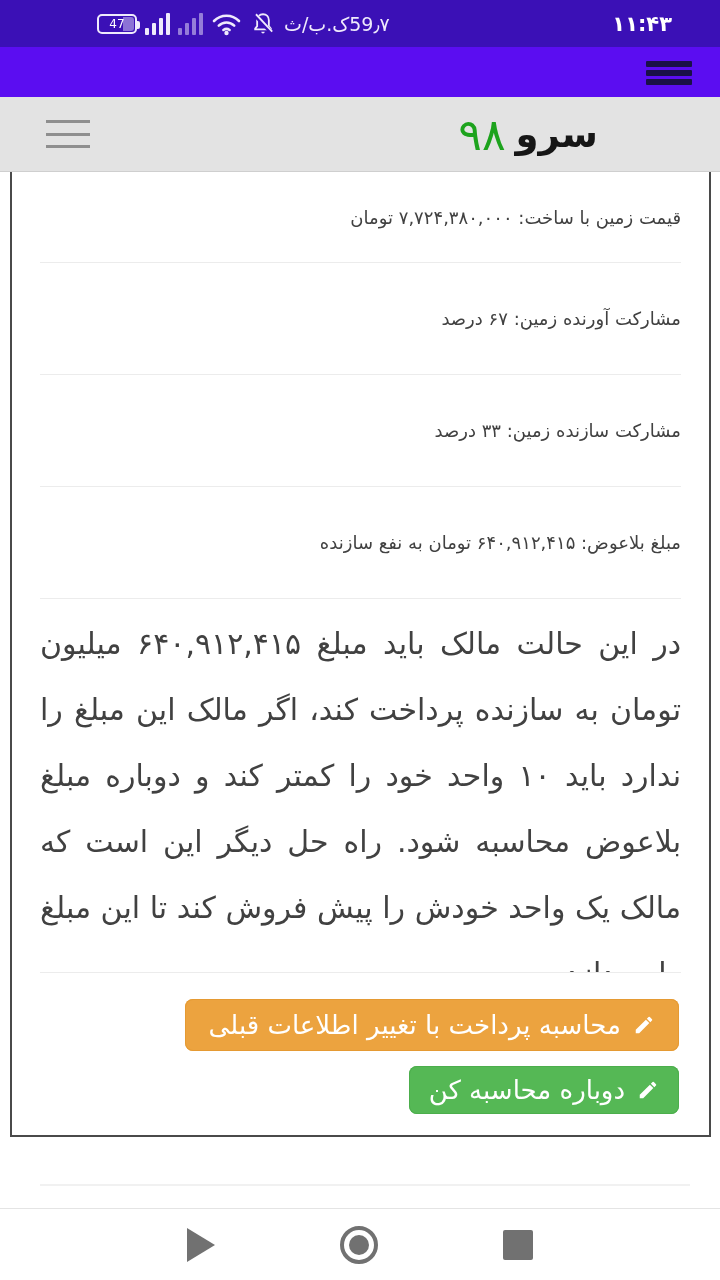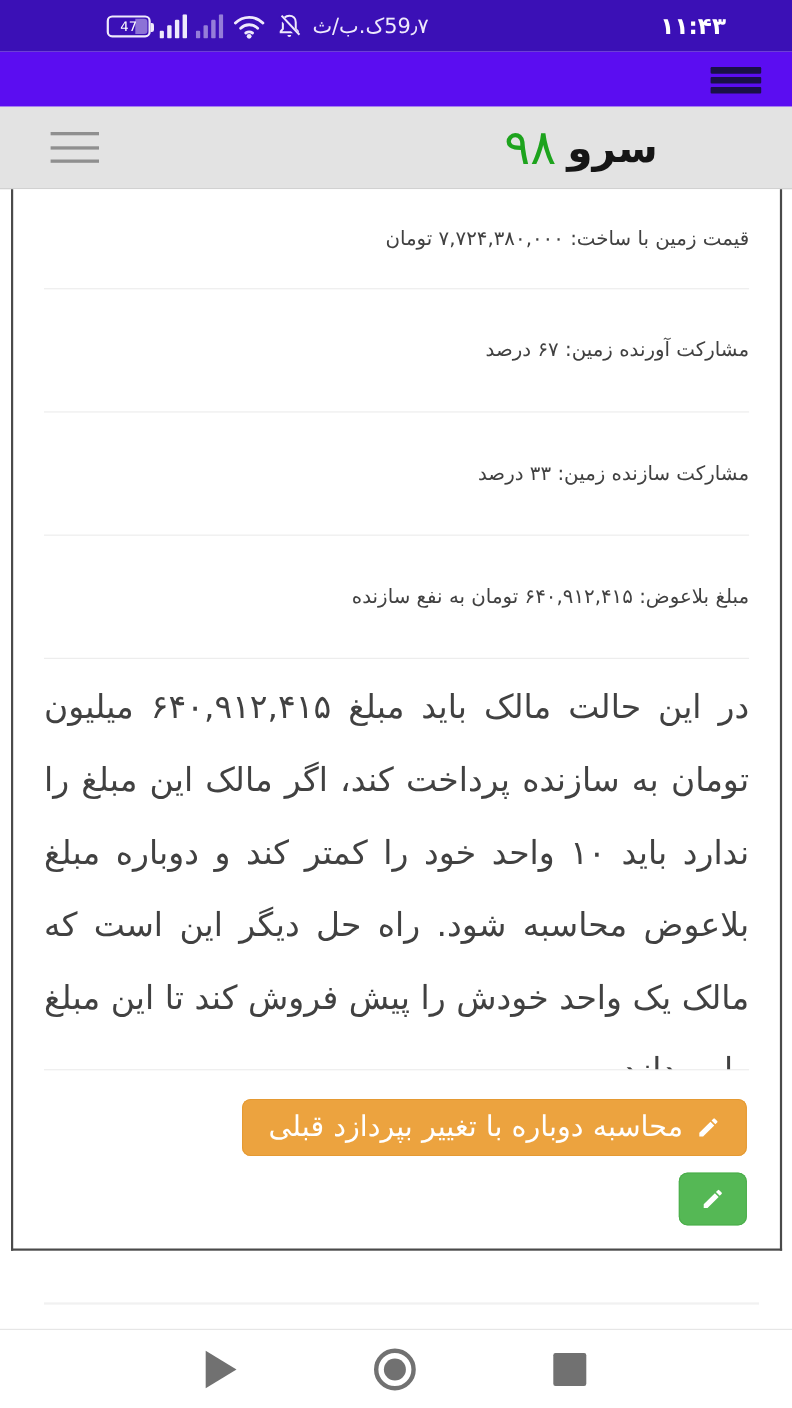--- a/index.html
+++ b/index.html
@@ -12,21 +12,21 @@
                 background:#3b10b6; display:flex; align-items:center; }
   .sb-left { display:flex; align-items:center; gap:8px; margin-left:97px; }
   .battery { position:relative; width:40px; height:20px; border:2px solid #efeafc;
              border-radius:5px; display:flex; align-items:center; justify-content:center; }
   .battery::after { content:""; position:absolute; right:-5px; top:5px; width:3px; height:8px;
                     background:#efeafc; border-radius:0 2px 2px 0; }
   .battery .lvl { position:absolute; right:1px; top:1px; bottom:1px; width:11px;
                   background:rgba(239,234,252,.45); border-radius:0 3px 3px 0; }
   .battery span { font-size:12px; color:#ffffff; position:relative; z-index:1; }
   .sb-text { color:#efeafc; font-size:19px; }
-  .sb-time { position:absolute; right:60px; top:0; height:47px; display:flex; align-items:center;
+  .sb-time { position:absolute; right:48px; top:0; height:47px; display:flex; align-items:center;
              color:#ffffff; font-size:21px; font-weight:bold; letter-spacing:1px; }
   .dim { opacity:.5; }
 
   
   .app-bar { position:absolute; top:47px; left:0; width:720px; height:50px; background:#5b0df1; }
   .app-menu { position:absolute; right:28px; top:14px; width:46px; height:24px; cursor:pointer;
               display:flex; flex-direction:column; justify-content:space-between; }
   .app-menu i { display:block; height:6px; background:#1a1048; border-radius:1px; }
 
   
@@ -155,26 +155,27 @@
     <div class="divider"></div>
 
     <div class="paragraph">در این حالت مالک باید مبلغ ۶۴۰,۹۱۲,۴۱۵ میلیون تومان به سازنده پرداخت کند، اگر مالک این مبلغ را ندارد باید ۱۰ واحد خود را کمتر کند و دوباره مبلغ بلاعوض محاسبه شود. راه حل دیگر این است که مالک یک واحد خودش را پیش فروش کند تا این مبلغ را بپردازد.</div>
     <div class="divider"></div>
 
     <div class="btn-area">
       <button class="btn btn-orange">
         <svg width="22" height="22" viewBox="0 0 24 24" fill="#ffffff">
           <path d="M3 17.25V21h3.75L17.81 9.94l-3.75-3.75L3 17.25zM20.71 7.04a1 1 0 0 0 0-1.41l-2.34-2.34a1 1 0 0 0-1.41 0l-1.83 1.83 3.75 3.75 1.83-1.83z"></path>
         </svg>
-        <span>محاسبه دوباره با تغییر بپردازد قبلی</span>
+        <span>محاسبه پرداخت با تغییر اطلاعات قبلی</span>
       </button>
       <button class="btn btn-green">
         <svg width="22" height="22" viewBox="0 0 24 24" fill="#ffffff">
           <path d="M3 17.25V21h3.75L17.81 9.94l-3.75-3.75L3 17.25zM20.71 7.04a1 1 0 0 0 0-1.41l-2.34-2.34a1 1 0 0 0-1.41 0l-1.83 1.83 3.75 3.75 1.83-1.83z"></path>
         </svg>
+        <span>دوباره محاسبه کن</span>
       </button>
     </div>
   </div>
 
   <div class="footer-divider"></div>
 
   <div class="nav-bar">
     <div class="nav-inner">
       <div class="nav-back"></div>
       <div class="nav-home">

